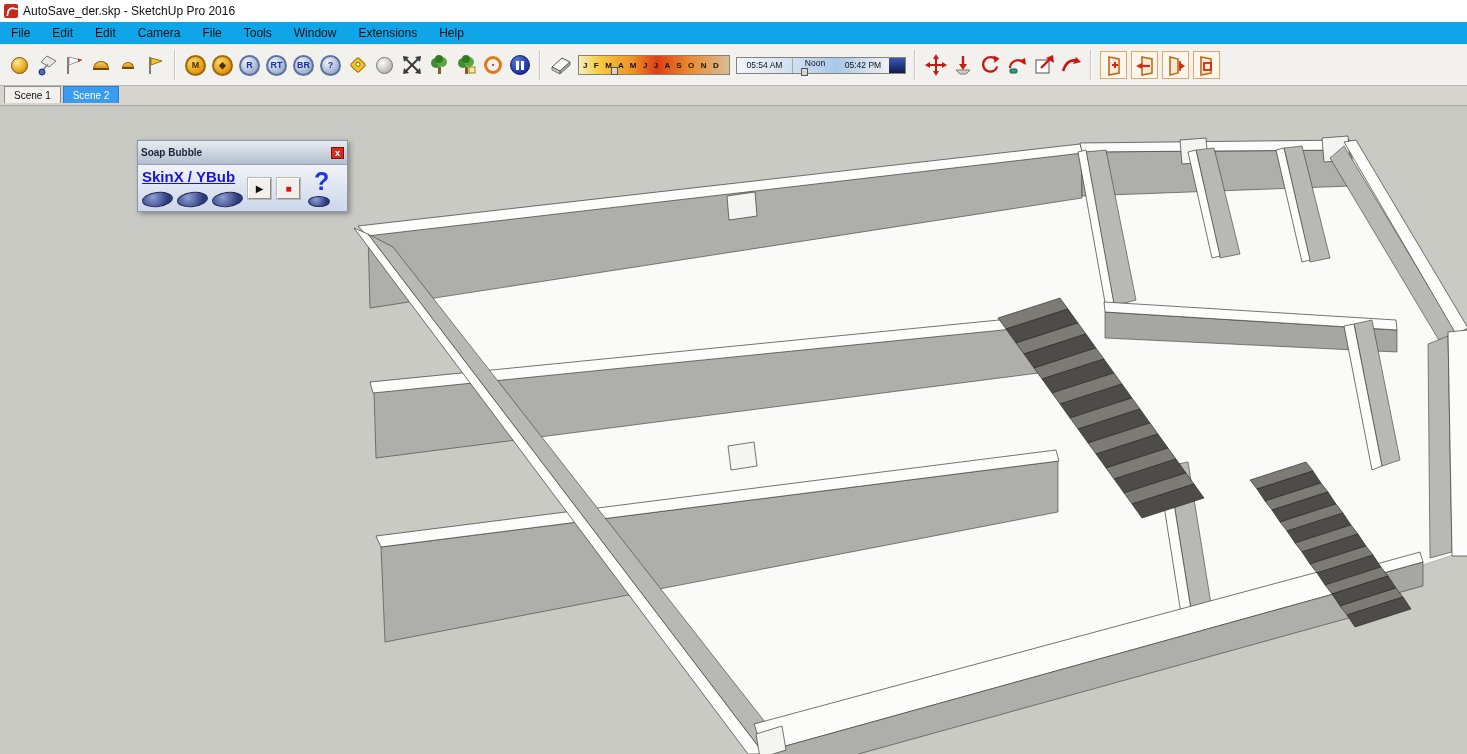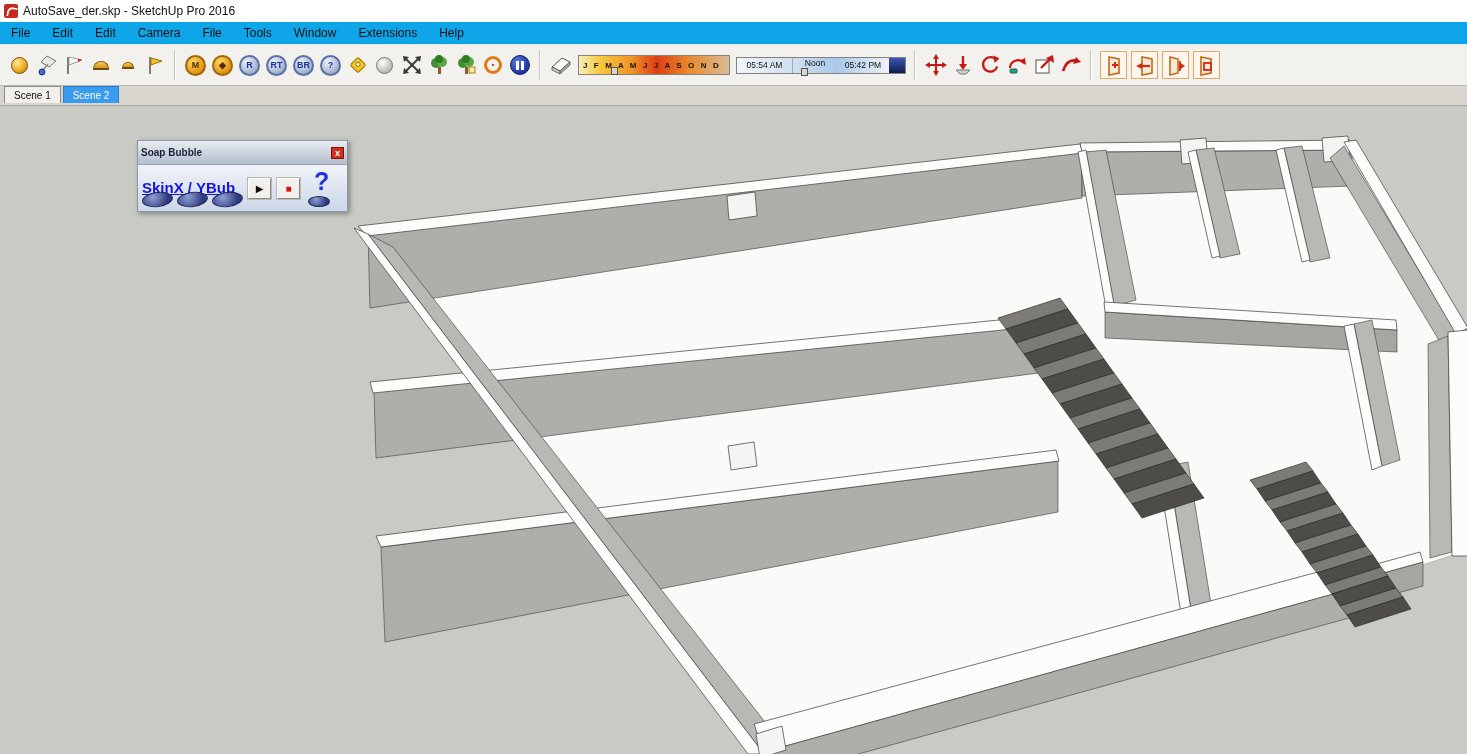--- a/index.html
+++ b/index.html
@@ -78,21 +78,21 @@
   .riser { fill:#4e4c48; stroke:#23221f; stroke-width:0.6; }
 
   
   .palette { position:absolute; left:137px; top:34px; width:211px; border:1px solid #8a98a8;
              box-shadow:2px 2px 5px rgba(0,0,0,.35); background:#e7ebf3; z-index:5; }
   .pal-title { height:24px; background:linear-gradient(#e9ecf1,#b4bece); display:flex; align-items:center;
                padding:0 3px; font-size:10px; font-weight:bold; color:#1a2236; border-bottom:1px solid #9aa4b4; }
   .pal-close { margin-left:auto; width:13px; height:12px; background:#d2301e; border:1px solid #7e1008; color:#fff;
                font-size:9px; line-height:10px; text-align:center; font-weight:bold; cursor:default; }
   .pal-body { position:relative; height:46px; background:linear-gradient(#f0f3f8,#ccd7ea); }
-  .skin-label { position:absolute; left:4px; top:14px; font-size:15px; font-weight:bold; color:#1515dd; text-decoration:underline; }
+  .skin-label { position:absolute; left:4px; top:3px; font-size:15px; font-weight:bold; color:#1515dd; text-decoration:underline; }
   .bubble { position:absolute; bottom:4px; width:31px; height:15px; border-radius:50%;
             background:radial-gradient(circle at 35% 28%, #8f9ed2, #2d3a7e 72%); border:1px solid #1c2654;
             transform:rotate(-7deg); }
   .pal-btn { position:absolute; top:13px; width:23px; height:21px; background:#f1f0ec; border:1px solid;
              border-color:#fff #8b8b86 #8b8b86 #fff; box-shadow:0 0 0 1px #b9b9b4; display:flex; align-items:center; justify-content:center;
              font-size:10px; color:#111; }
   .pal-help { position:absolute; left:176px; top:2px; font-size:25px; font-weight:bold; color:#2333dd; }
   .pal-help-bubble { position:absolute; left:170px; bottom:4px; width:22px; height:11px; border-radius:50%;
             background:radial-gradient(circle at 35% 28%, #8f9ed2, #2d3a7e 72%); border:1px solid #1c2654; }
 </style>

